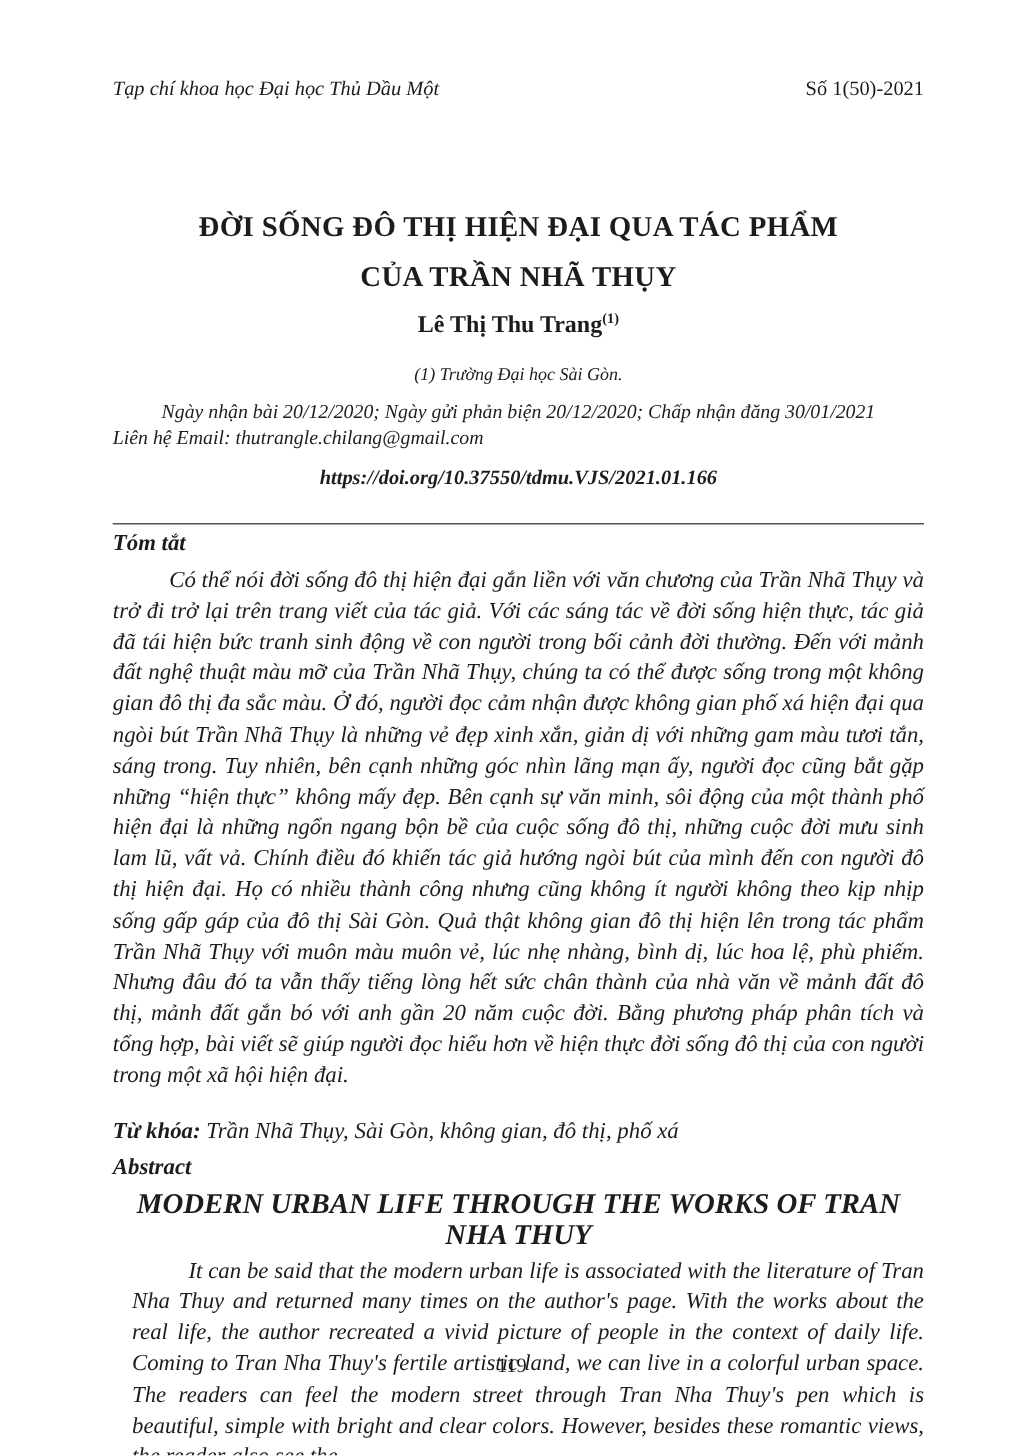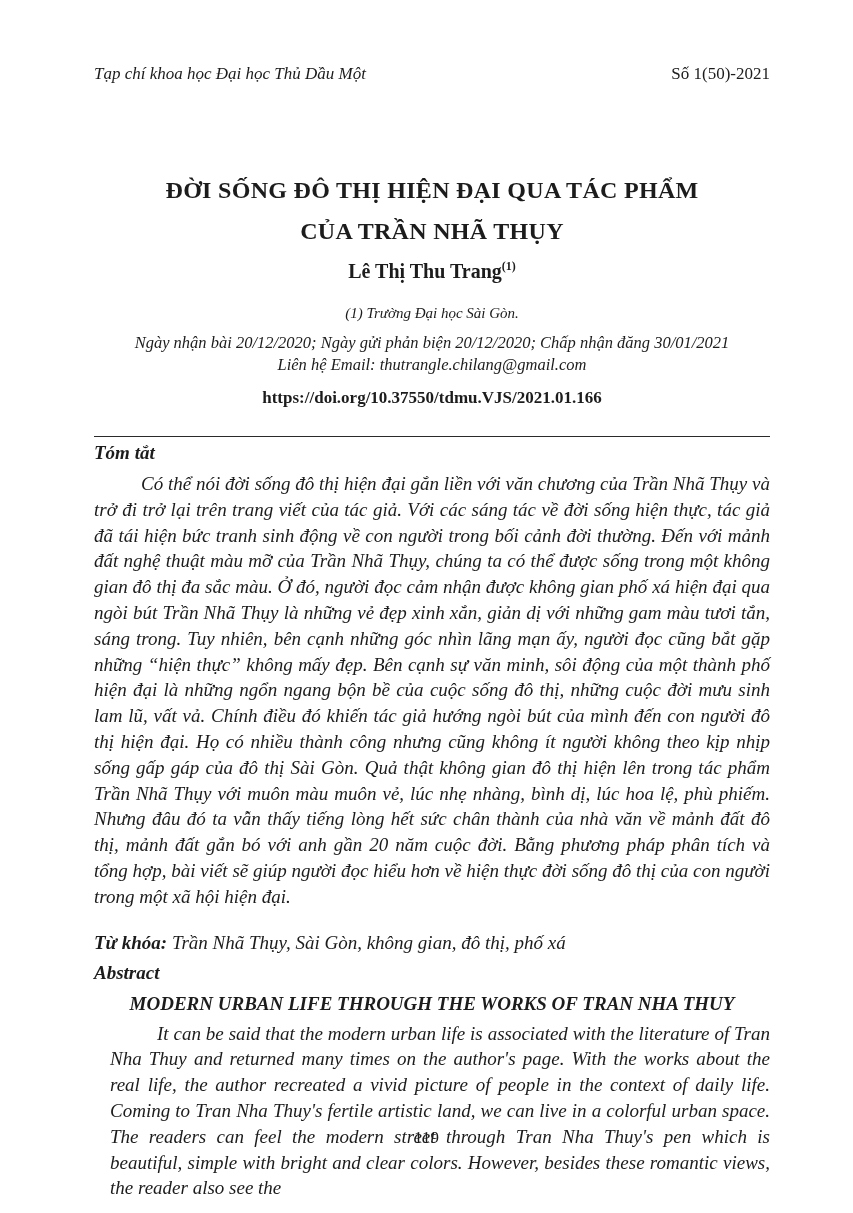--- a/index.html
+++ b/index.html
@@ -63,28 +63,29 @@
     line-height: 19px;
   }
   .meta-dates {
     margin-top: 9px;
     text-align: center;
     font-style: italic;
     font-size: 16.5px;
     line-height: 22px;
   }
   .meta-email {
-    text-align: center;
+    text-align: left;
     font-style: italic;
     font-size: 16.5px;
     line-height: 22px;
   }
   .meta-doi {
     margin-top: 11px;
     text-align: center;
+    font-style: italic;
     font-weight: bold;
     font-size: 17px;
     line-height: 22px;
   }
   .rule {
     border: none;
     border-top: 1.7px solid #2a2a2a;
     margin: 27px 0 0 0;
   }
   .abstract-heading {
@@ -116,21 +117,21 @@
     font-weight: bold;
     font-style: italic;
     font-size: 19px;
     line-height: 26px;
   }
   .abstract-en-title {
     margin-top: 5px;
     text-align: center;
     font-weight: bold;
     font-style: italic;
-    font-size: 19px;
+    font-size: 24px;
     line-height: 26px;
   }
   .abstract-en-body {
     margin-top: 4px;
     font-style: italic;
     font-size: 19px;
     line-height: 25.8px;
     text-align: justify;
     text-indent: 47px;
     margin-left: 16px;

